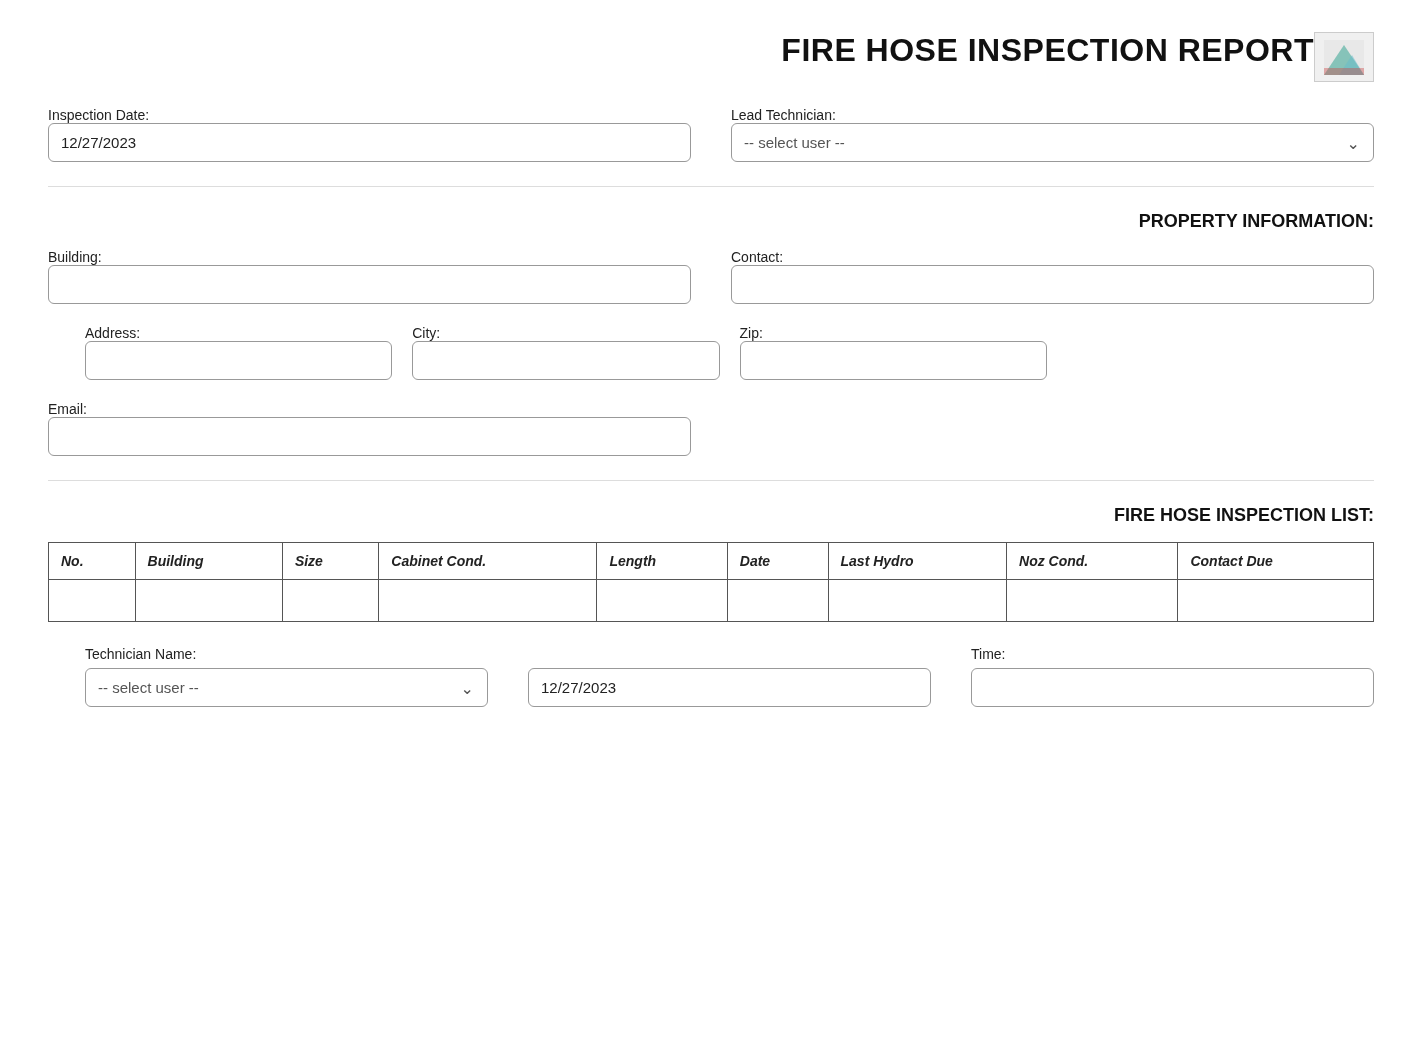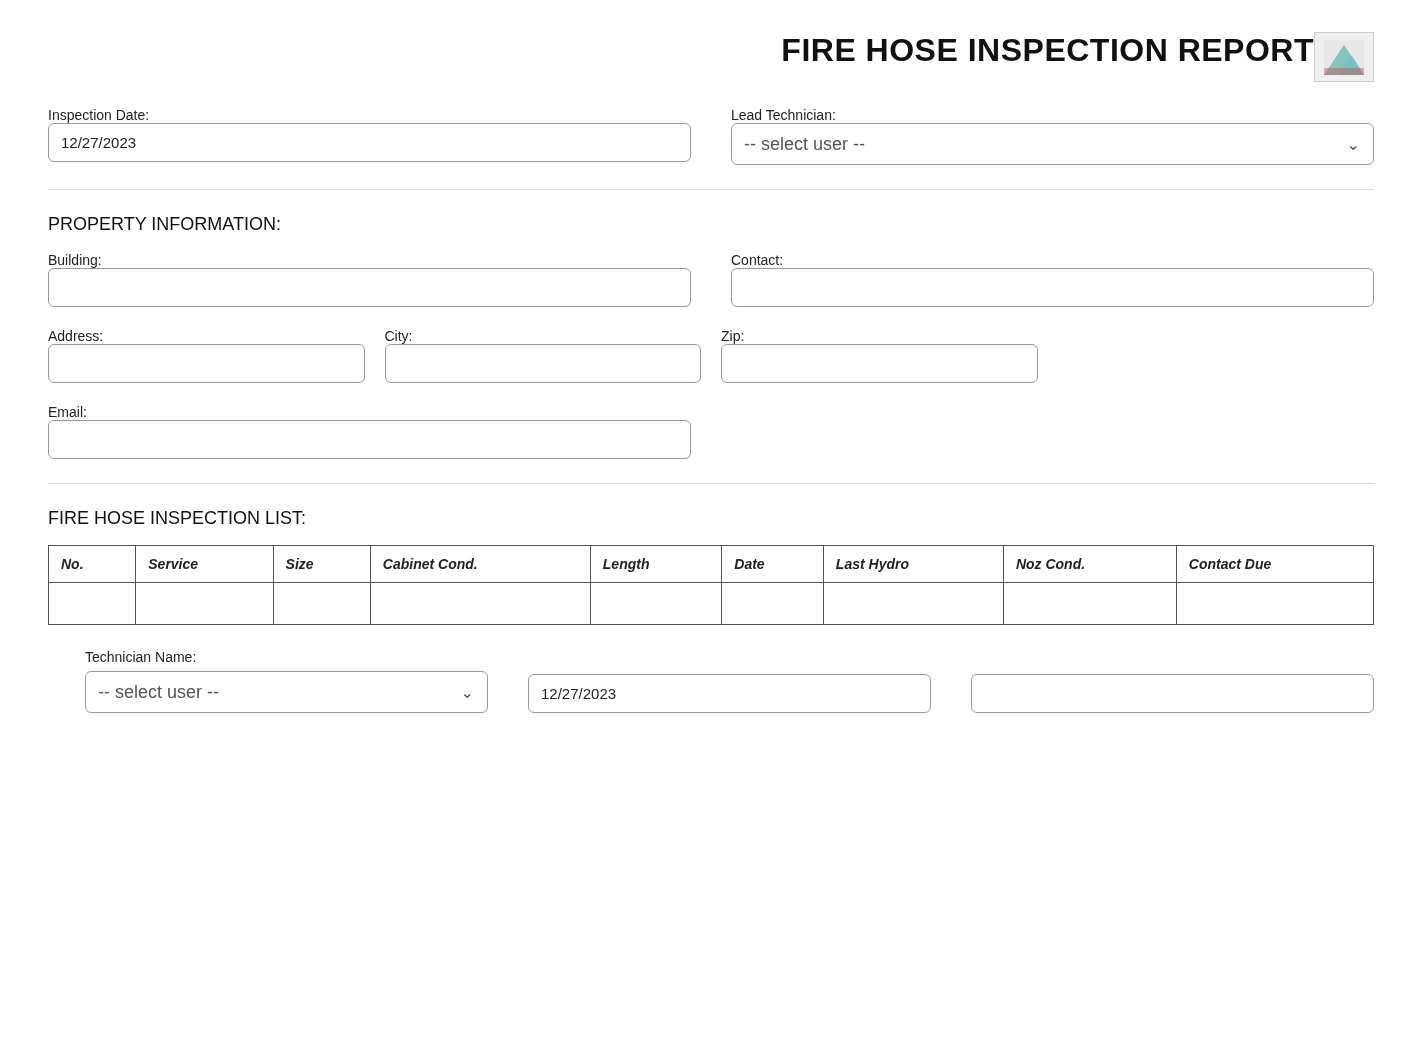--- a/index.html
+++ b/index.html
@@ -48,20 +48,21 @@
       grid-template-columns: 1fr 1fr;
       gap: 16px 40px;
       margin-bottom: 20px;
     }
 
     .four-col {
       display: grid;
       grid-template-columns: 1fr 1fr 1fr 1fr;
       gap: 16px 20px;
       margin-bottom: 20px;
+      margin-left: 37px;
     }
 
     .field-label {
       font-size: 14px;
       margin-bottom: 6px;
       color: #222;
     }
 
     input[type="text"] {
       width: 100%;
@@ -77,45 +78,46 @@
     .select-wrapper {
       position: relative;
       width: 100%;
     }
 
     .select-wrapper select {
       width: 100%;
       border: 1px solid #999;
       border-radius: 6px;
       padding: 10px 40px 10px 12px;
-      font-size: 18px;
+      font-size: 15px;
       color: #555;
       background: #fff;
       appearance: none;
       -webkit-appearance: none;
       outline: none;
       cursor: pointer;
     }
 
     .select-wrapper .chevron-icon {
       position: absolute;
       right: 14px;
       top: 50%;
       transform: translateY(-50%);
       pointer-events: none;
       font-size: 16px;
       color: #555;
     }
 
     .section-title {
       font-size: 18px;
-      font-weight: 400;
+      font-weight: 700;
       color: #111;
       margin-bottom: 16px;
       margin-top: 8px;
+      text-align: right;
     }
 
     .divider {
       border: none;
       border-top: 1px solid #ddd;
       margin: 24px 0;
     }
 
     table {
       width: 100%;
@@ -223,21 +225,21 @@
 </div>
 
 <hr class="divider">
 
 <h2 class="section-title">FIRE HOSE INSPECTION LIST:</h2>
 
 <table>
   <thead>
     <tr>
     <th>No.</th>
-        <th>Service</th>
+        <th>Building</th>
         <th>Size</th>
         <th>Cabinet Cond.</th>
         <th>Length</th>
         <th>Date</th>
         <th>Last Hydro</th>
         <th>Noz Cond.</th>
         <th>Contact Due</th>
       </tr>
   </thead>
   <tbody>
@@ -262,15 +264,16 @@
       <select>
         <option value="">-- select user --</option>
       </select>
       <span class="chevron-icon">⌄</span>
     </div>
   </div>
   <div class="field-group">
     <input type="text" value="12/27/2023" style="">
   </div>
   <div class="field-group">
+    <label class="field-label">Time:</label>
     <input type="text" style="">
   </div>
 </div>
 
 </body></html>

